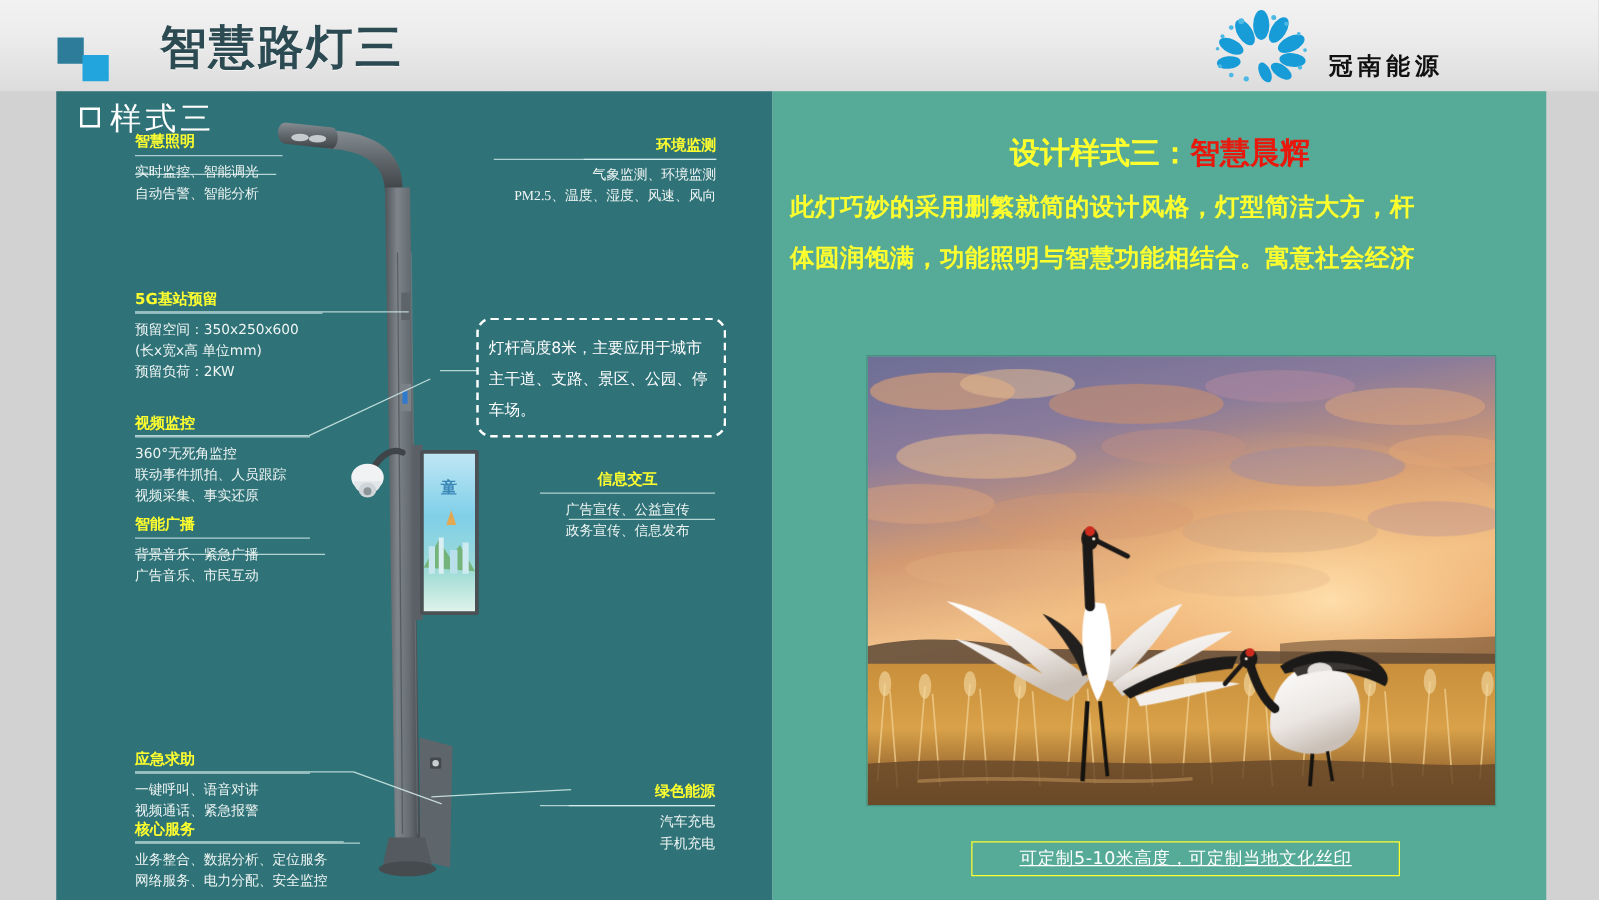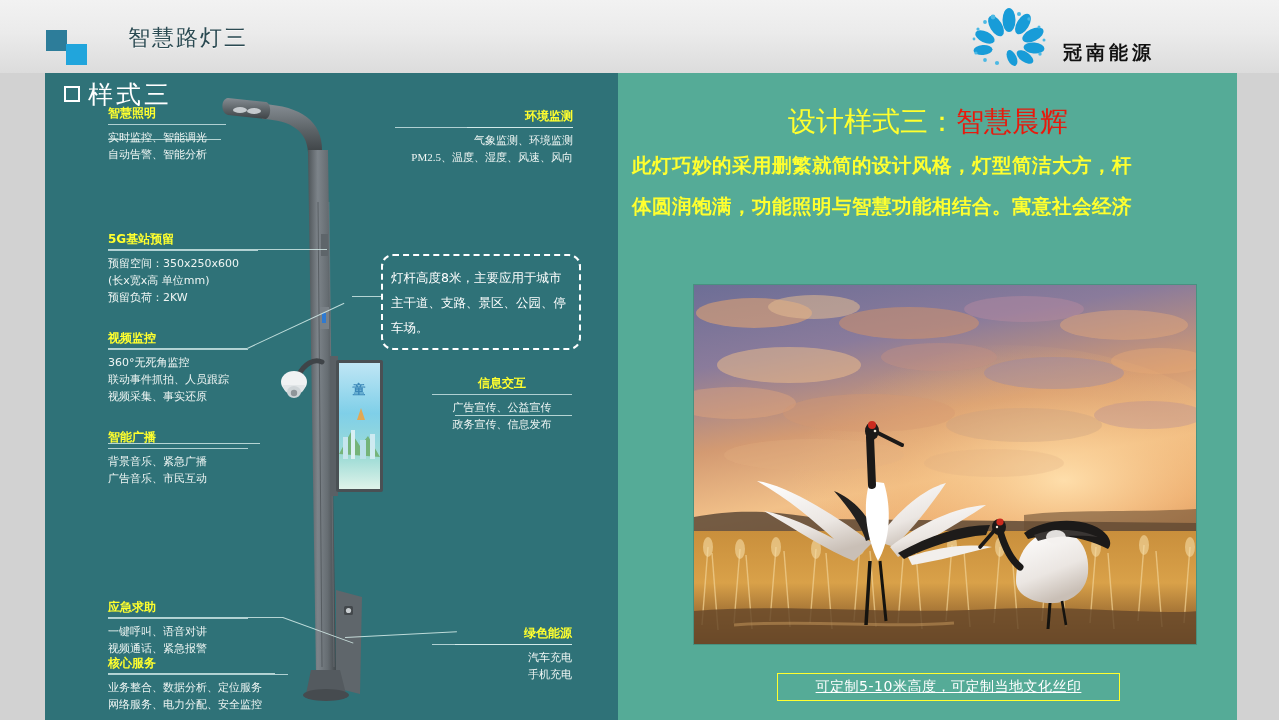--- a/index.html
+++ b/index.html
@@ -12,21 +12,21 @@
 
   
   #header {
     position:absolute; left:0; top:0; width:1279px; height:73px;
     background:linear-gradient(180deg,#f2f2f2 0%,#ebebeb 45%,#dcdcdc 100%);
   }
   .sq-a { position:absolute; left:46px; top:30px; width:21px; height:21px; background:#2d7d9a; }
   .sq-b { position:absolute; left:66px; top:44px; width:21px; height:21px; background:#21a5dc; }
   #slide-title {
     position:absolute; left:128px; top:18px;
-    font-size:22px; font-weight:normal; color:#2b4a52;
+    font-size:37px; font-weight:bold; color:#2b4a52;
     letter-spacing:2px; line-height:40px;
     text-shadow:0 1px 0 rgba(255,255,255,.6);
   }
 
   
   #logo { position:absolute; right:66px; top:6px; width:250px; height:62px; }
   #logo-mark { position:absolute; left:0; top:2px; width:92px; height:58px; }
   #logo-text {
     position:absolute; left:98px; top:0px;
     font-size:31px; font-weight:bold; color:#121212;
@@ -82,21 +82,21 @@
   
   .conn { position:absolute; background:rgba(215,238,235,.8); height:1px; }
   .diag { position:absolute; height:1px; background:rgba(215,238,235,.85); transform-origin:0 0; }
 
   
   #lamp { position:absolute; left:210px; top:82px; width:180px; height:630px; }
 
   
   #r-head {
     position:absolute; left:638px; top:108px; width:580px;
-    text-align:center; font-size:28px; font-weight:normal; line-height:28px;
+    text-align:center; font-size:24px; font-weight:bold; line-height:28px;
   }
   #r-head .y { color:#ffff2e; }
   #r-head .r { color:#e8190c; }
   #r-body {
     position:absolute; left:632px; top:145px; width:596px;
     text-align:left; font-size:19.5px; font-weight:bold; color:#ffff2e;
     line-height:41px; letter-spacing:0.5px;
   }
   #photo {
     position:absolute; left:693px; top:284px; width:504px; height:361px;
@@ -249,21 +249,21 @@
 </div>
 
 <div class="feat" style="left:108px;top:331px;width:140px;">
   <div class="ttl">视频监控</div>
   <div class="ln"></div>
   <div class="li">360°无死角监控</div>
   <div class="li">联动事件抓拍、人员跟踪</div>
   <div class="li">视频采集、事实还原</div>
 </div>
 
-<div class="feat" style="left:108px;top:430px;width:140px;">
+<div class="feat" style="left:108px;top:412px;width:140px;">
   <div class="ttl">智能广播</div>
   <div class="ln"></div>
   <div class="li">背景音乐、紧急广播</div>
   <div class="li">广告音乐、市民互动</div>
 </div>
 
 <div class="feat" style="left:108px;top:600px;width:140px;">
   <div class="ttl">应急求助</div>
   <div class="ln"></div>
   <div class="li">一键呼叫、语音对讲</div>

